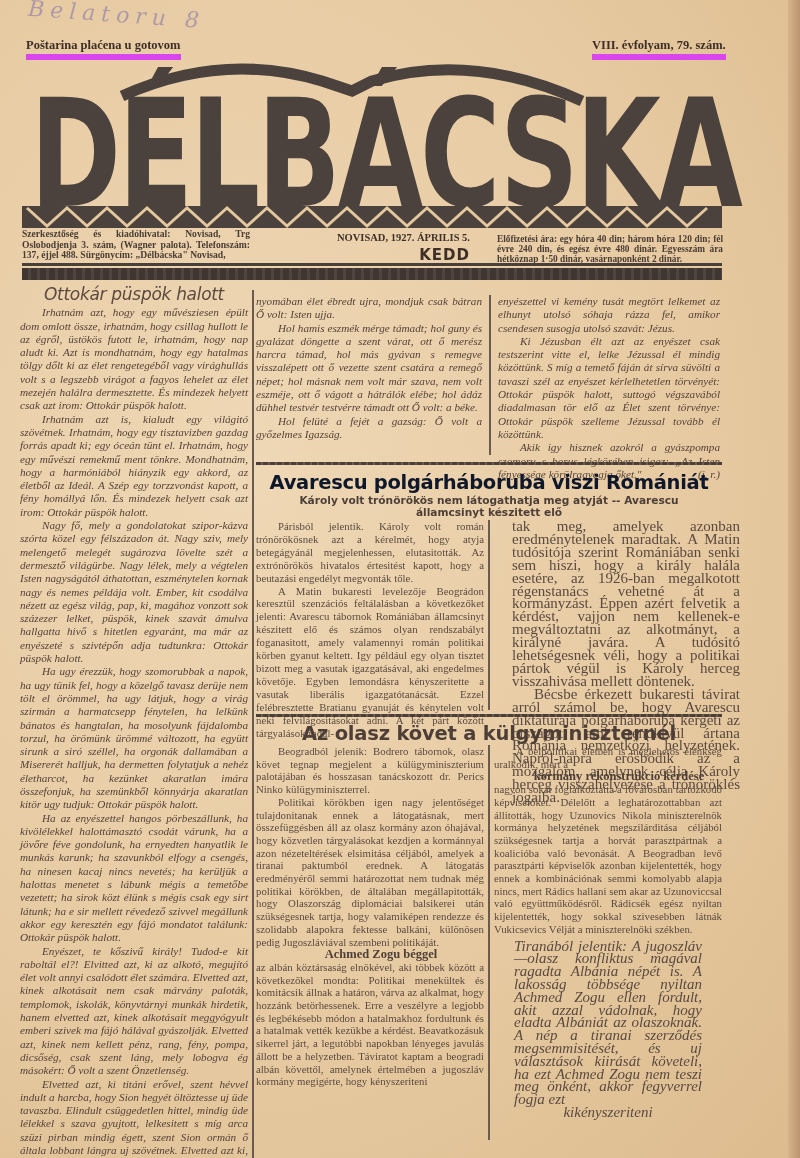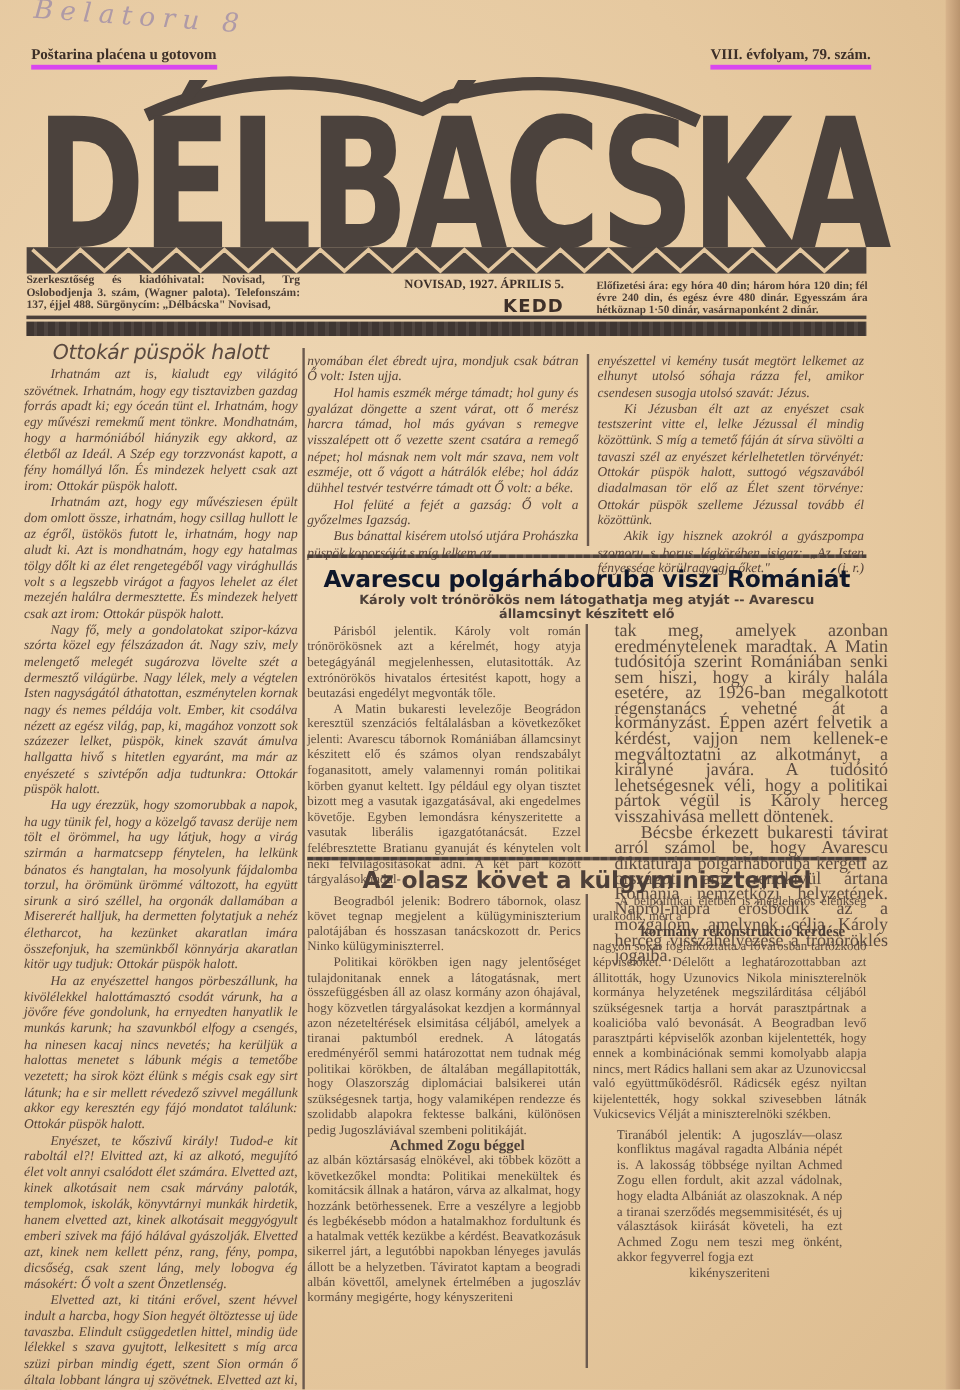--- a/index.html
+++ b/index.html
@@ -7,21 +7,21 @@
     width: 800px; height: 1158px; overflow: hidden;
     background: #e9cfa9;
     background-image: radial-gradient(ellipse at 30% 40%, #efd8b6 0%, #e6c9a0 60%, #dcbb8e 100%);
     font-family: "Liberation Serif", serif;
     color: #4a3a30;
     position: relative;
   }
   .page { position: absolute; left: 0; top: 0; width: 800px; height: 1158px; }
   .right-edge { position: absolute; right: 0; top: 0; width: 12px; height: 1158px; background: linear-gradient(to right, #d8b48c, #b9946e); }
   .handwriting { position: absolute; left: 28px; top: 2px; font-family: "DejaVu Serif", serif; font-style: italic; font-size: 22px; color: #9c8aa8; letter-spacing: 6px; transform: rotate(4deg); opacity: .75; }
-  .topline { position: absolute; top: 38px; font-family: "Liberation Serif", serif; font-weight: bold; font-size: 12.5px; color: #3d2f28; border-bottom: 4px solid #d946ef; padding-bottom: 1px; }
+  .topline { position: absolute; top: 38px; font-family: "Liberation Serif", serif; font-weight: bold; font-size: 12.5px; color: #3d2f28; border-bottom: 6px solid #d946ef; padding-bottom: 1px; }
   .postage { left: 26px; }
   .volume { left: 592px; }
   
   .masthead { position: absolute; left: 22px; top: 56px; width: 740px; height: 175px; }
   .masthead svg { width: 100%; height: 100%; }
   .mast-title { font-family: "DejaVu Sans", sans-serif; font-weight: bold; font-size: 150px; fill: #4b423d; letter-spacing: -4px; }
   
   .info-left { position: absolute; left: 22px; top: 229px; width: 228px; font-family: "Liberation Serif", serif; font-weight: bold; font-size: 9.6px; line-height: 10.5px; color: #4a3d35; text-align: justify; }
   .info-center { position: absolute; left: 300px; top: 232px; width: 170px; text-align: right; }
   .info-date { font-family: "Liberation Serif", serif; font-weight: bold; font-size: 10.5px; color: #3e3029; }
@@ -43,21 +43,21 @@
   .sign { float: right; font-style: italic; }
   .hrule { position: absolute; left: 256px; width: 466px; height: 3px; background: repeating-linear-gradient(90deg, #4b3f38 0 5px, #6a5a50 5px 7px); }
   .headline-1 { position: absolute; left: 256px; top: 471px; width: 466px; text-align: center; font-family: "DejaVu Sans", sans-serif; font-weight: bold; font-size: 19.5px; color: #0f172a; letter-spacing: -0.3px; }
   .subhead-1 { position: absolute; left: 266px; top: 494px; width: 446px; text-align: center; font-family: "DejaVu Sans", sans-serif; font-weight: bold; font-size: 10.6px; line-height: 12px; color: #4d3f38; }
   .col-d { left: 256px; top: 520px; width: 228px; font-size: 10.8px; line-height: 12.9px; font-style: normal; color: #5a4a40; }
   .col-e { left: 512px; top: 520px; width: 228px; font-size: 15px; line-height: 12.9px; color: #5a4a40; }
   .headline-2 { position: absolute; left: 256px; top: 722px; width: 466px; text-align: center; font-family: "DejaVu Sans", sans-serif; font-weight: bold; font-size: 19.5px; color: #4d3f38; letter-spacing: -0.2px; }
   .col-f { left: 256px; top: 745px; width: 228px; font-size: 10.8px; line-height: 12.7px; color: #5a4a40; }
   .col-g { left: 494px; top: 745px; width: 228px; font-size: 10.8px; line-height: 12.7px; color: #5a4a40; }
   .subhead-inline { text-align: center; font-weight: bold; font-size: 12.5px; margin: 5px 0 4px 0; color: #4d3f38; text-indent: 0; }
-  .boxed-italic { margin: 4px 20px 0 20px; font-size: 11px; line-height: 12.8px; text-align: justify; }
+  .boxed-italic { font-style: italic; margin: 4px 20px 0 20px; font-size: 15px; line-height: 12.8px; text-align: justify; }
   .boxed-italic .last { text-align: center; display: block; }
 </style>
 </head>
 <body>
 
 <div class="page">
   <div class="right-edge"></div>
   <div class="handwriting">Belatoru 8</div>
 
   <div class="topline postage">Poštarina plaćena u gotovom</div>
@@ -81,35 +81,34 @@
     <div class="info-date">NOVISAD, 1927. ÁPRILIS 5.</div>
     <div class="info-day">KEDD</div>
   </div>
   <div class="info-right">Előfizetési ára: egy hóra 40 din; három hóra 120 din; fél évre 240 din, és egész évre 480 dinár. Egyesszám ára hétköznap 1·50 dinár, vasárnaponként 2 dinár.</div>
 
   <div class="rule-thick rule1"></div>
   <div class="rule-thick rule2"></div>
 
   <div class="col col-a italic">
     <div class="art-title-a">Ottokár püspök halott</div>
+    <p>Irhatnám azt, hogy egy művésziesen épült dom omlott össze, irhatnám, hogy csillag hullott le az égről, üstökös futott le, irhatnám, hogy nap aludt ki. Azt is mondhatnám, hogy egy hatalmas tölgy dőlt ki az élet rengetegéből vagy virághullás volt s a legszebb virágot a fagyos lehelet az élet mezején halálra dermesztette. És mindezek helyett csak azt irom: Ottokár püspök halott.</p>
     <p>Irhatnám azt is, kialudt egy világitó szövétnek. Irhatnám, hogy egy tisztavizben gazdag forrás apadt ki; egy óceán tünt el. Irhatnám, hogy egy művészi remekmű ment tönkre. Mondhatnám, hogy a harmóniából hiányzik egy akkord, az életből az Ideál. A Szép egy torzzvonást kapott, a fény homállyá lőn. És mindezek helyett csak azt irom: Ottokár püspök halott.</p>
-    <p>Irhatnám azt, hogy egy művésziesen épült dom omlott össze, irhatnám, hogy csillag hullott le az égről, üstökös futott le, irhatnám, hogy nap aludt ki. Azt is mondhatnám, hogy egy hatalmas tölgy dőlt ki az élet rengetegéből vagy virághullás volt s a legszebb virágot a fagyos lehelet az élet mezején halálra dermesztette. És mindezek helyett csak azt irom: Ottokár püspök halott.</p>
     <p>Nagy fő, mely a gondolatokat szipor-kázva szórta közel egy félszázadon át. Nagy sziv, mely melengető melegét sugározva lövelte szét a dermesztő világürbe. Nagy lélek, mely a végtelen Isten nagyságától áthatottan, eszménytelen kornak nagy és nemes példája volt. Ember, kit csodálva nézett az egész világ, pap, ki, magához vonzott sok százezer lelket, püspök, kinek szavát ámulva hallgatta hivő s hitetlen egyaránt, ma már az enyészeté s szivtépőn adja tudtunkra: Ottokár püspök halott.</p>
     <p>Ha ugy érezzük, hogy szomorubbak a napok, ha ugy tünik fel, hogy a közelgő tavasz derüje nem tölt el örömmel, ha ugy látjuk, hogy a virág szirmán a harmatcsepp fénytelen, ha lelkünk bánatos és hangtalan, ha mosolyunk fájdalomba torzul, ha örömünk ürömmé változott, ha együtt sirunk a siró széllel, ha orgonák dallamában a Misererét halljuk, ha dermetten folytatjuk a nehéz életharcot, ha kezünket akaratlan imára összefonjuk, ha szemünkből könnyárja akaratlan kitör ugy tudjuk: Ottokár püspök halott.</p>
     <p>Ha az enyészettel hangos pörbeszállunk, ha kivölélekkel halottámasztó csodát várunk, ha a jövőre féve gondolunk, ha ernyedten hanyatlik le munkás karunk; ha szavunkból elfogy a csengés, ha ninesen kacaj nincs nevetés; ha kerüljük a halottas menetet s lábunk mégis a temetőbe vezetett; ha sirok közt élünk s mégis csak egy sirt látunk; ha e sir mellett révedező szivvel megállunk akkor egy keresztén egy fájó mondatot találunk: Ottokár püspök halott.</p>
     <p>Enyészet, te kőszivű király! Tudod-e kit raboltál el?! Elvitted azt, ki az alkotó, megujító élet volt annyi csalódott élet számára. Elvetted azt, kinek alkotásait nem csak márvány paloták, templomok, iskolák, könyvtárnyi munkák hirdetik, hanem elvetted azt, kinek alkotásait meggyógyult emberi szivek ma fájó hálával gyászolják. Elvetted azt, kinek nem kellett pénz, rang, fény, pompa, dicsőség, csak szent láng, mely lobogva ég másokért: Ő volt a szent Önzetlenség.</p>
     <p>Elvetted azt, ki titáni erővel, szent hévvel indult a harcba, hogy Sion hegyét öltöztesse uj üde tavaszba. Elindult csüggedetlen hittel, mindig üde lélekkel s szava gyujtott, lelkesitett s míg arca szüzi pirban mindig égett, szent Sion ormán ő általa lobbant lángra uj szövétnek. Elvetted azt ki, ha szólott tavasz zenéjének vélted volna e hangot s</p>
   </div>
   <div class="vrule" style="left:252px; top:290px; height:868px;"></div>
 
   <div class="col col-b italic">
     <p class="noindent">nyomában élet ébredt ujra, mondjuk csak bátran Ő volt: Isten ujja.</p>
     <p>Hol hamis eszmék mérge támadt; hol guny és gyalázat döngette a szent várat, ott ő merész harcra támad, hol más gyávan s remegve visszalépett ott ő vezette szent csatára a remegő népet; hol másnak nem volt már szava, nem volt eszméje, ott ő vágott a hátrálók elébe; hol ádáz dühhel testvér testvérre támadt ott Ő volt: a béke.</p>
     <p>Hol felüté a fejét a gazság: Ő volt a győzelmes Igazság.</p>
-    <p>Bus bánattal kisérem utolsó utjára Prohászka püspök koporsóját s míg lelkem az</p>
   </div>
   <div class="vrule" style="left:489px; top:295px; height:160px;"></div>
 
   <div class="col col-c italic">
     <p class="noindent">enyészettel vi kemény tusát megtört lelkemet az elhunyt utolsó sóhaja rázza fel, amikor csendesen susogja utolsó szavát: Jézus.</p>
     <p>Ki Jézusban élt azt az enyészet csak testszerint vitte el, lelke Jézussal él mindig közöttünk. S míg a temető fáján át sírva süvölti a tavaszi szél az enyészet kérlelhetetlen törvényét: Ottokár püspök halott, suttogó végszavából diadalmasan tör elő az Élet szent törvénye: Ottokár püspök szelleme Jézussal tovább él közöttünk.</p>
     <p><span>Akik igy hisznek azokról a gyászpompa szomoru s borus légkörében isigaz: „Az Isten fényessége körülragyogja őket."</span> <span class="sign">(i. r.)</span></p>
   </div>
 
   <div class="hrule" style="top:462px;"></div>

